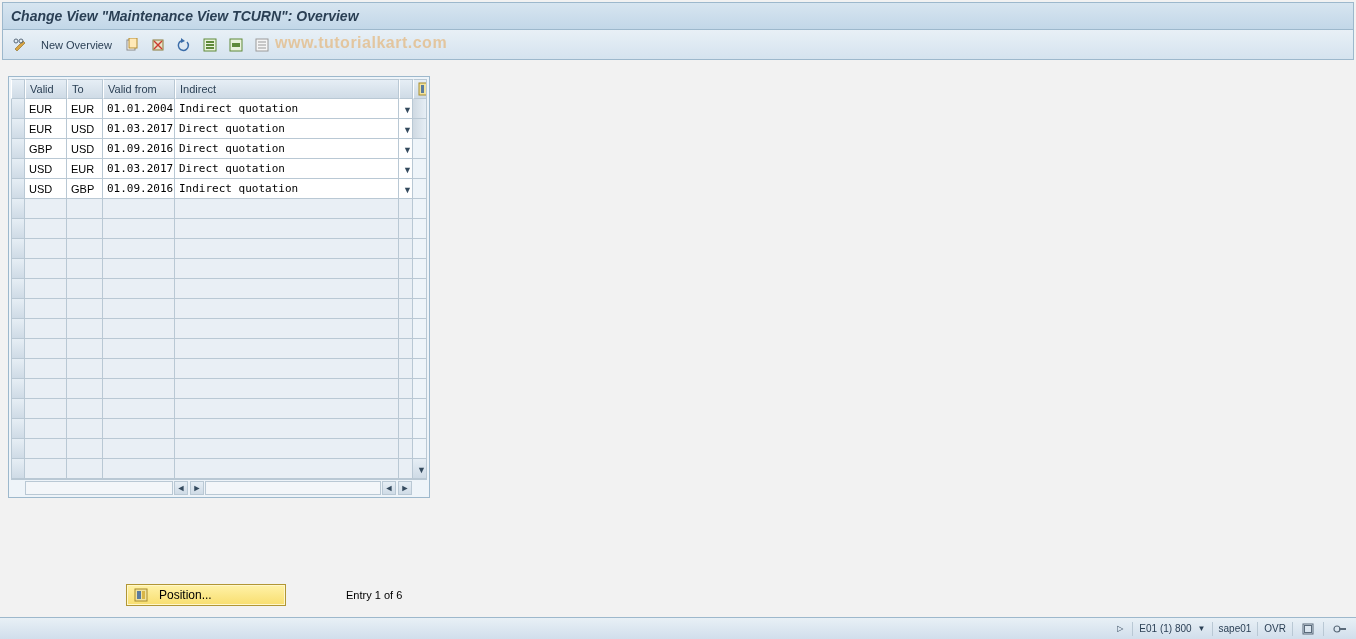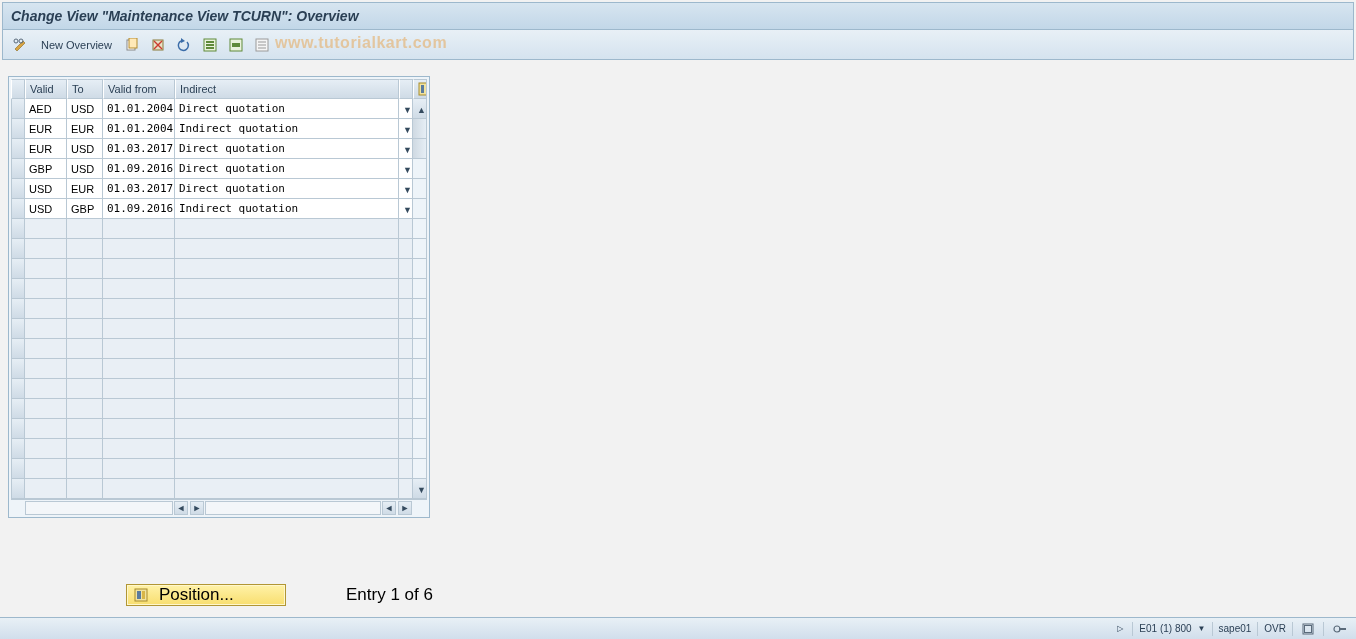--- a/index.html
+++ b/index.html
@@ -123,25 +123,25 @@
     .hscroll-track{display:inline-block;height:14px;background:#f3f6f9;border:1px solid #b9c8d4;}
     .position-area{
       position:absolute; left:126px; top:584px; display:flex; align-items:center; gap:60px;
     }
     .position-btn{
       width:160px; height:22px;
       background: linear-gradient(to bottom,#fff2a8,#f8de6f);
       border:1px solid #b19634;
       box-shadow: inset 0 0 0 1px #fff7cc;
       display:flex;align-items:center;gap:10px;
-      font-size:17px;color:#000;cursor:pointer;
+      font-size:12px;color:#000;cursor:pointer;
       padding:0 6px;
     }
     .position-btn .picon{width:16px;height:16px;display:inline-flex;align-items:center;justify-content:center;}
-    .entry-text{ font-size:17px;color:#000;}
+    .entry-text{ font-size:11px;color:#000;}
     .status-bar{
       position:absolute; left:0; bottom:0; right:0; height:22px;
       background: linear-gradient(to bottom,#e8f0f6,#d1deeb);
       border-top:1px solid #9db8cc;
       display:flex; align-items:center; justify-content:flex-end;
       font-size:10px; color:#2a3f54; padding:0 6px; gap:6px;
     }
     .status-sep{width:1px;height:14px;background:#b9c8d4;}
     .sap-logo{
       position:absolute; bottom:2px; left:640px; font-size:11px; font-weight:bold; color:#cfe0ee;
@@ -234,29 +234,20 @@
               <rect x="1" y="1" width="12" height="12" fill="#f1e39f" stroke="#a88b2a"></rect>
               <rect x="3" y="3" width="3" height="8" fill="#5a7b9e"></rect>
               <rect x="8" y="3" width="3" height="8" fill="#5a7b9e"></rect>
             </svg>
         </th>
       </tr>
     </thead>
     <tbody id="grid-body">
         <tr>
           <td class="rowsel"></td>
-          <td class="cell-input">AED</td>
-          <td class="cell-input">USD</td>
-          <td class="cell-input" style="font-family: Consolas, monospace;">01.01.2004</td>
-          <td class="cell-input" style="font-family: Consolas, monospace;">Direct quotation</td>
-          <td class="col-arrow"><span class="dd-arrow">▼</span></td>
-          <td class="vscroll-col"><span class="dd-arrow">▲</span></td>
-        </tr>
-        <tr>
-          <td class="rowsel"></td>
           <td class="cell-input">EUR</td>
           <td class="cell-input">EUR</td>
           <td class="cell-input" style="font-family: Consolas, monospace;">01.01.2004</td>
           <td class="cell-input" style="font-family: Consolas, monospace;">Indirect quotation</td>
           <td class="col-arrow"><span class="dd-arrow">▼</span></td>
           <td class="vscroll-col" style="background: linear-gradient(to right, rgb(207, 217, 226), rgb(230, 238, 245));"></td>
         </tr>
         <tr>
           <td class="rowsel"></td>
           <td class="cell-input">EUR</td>

